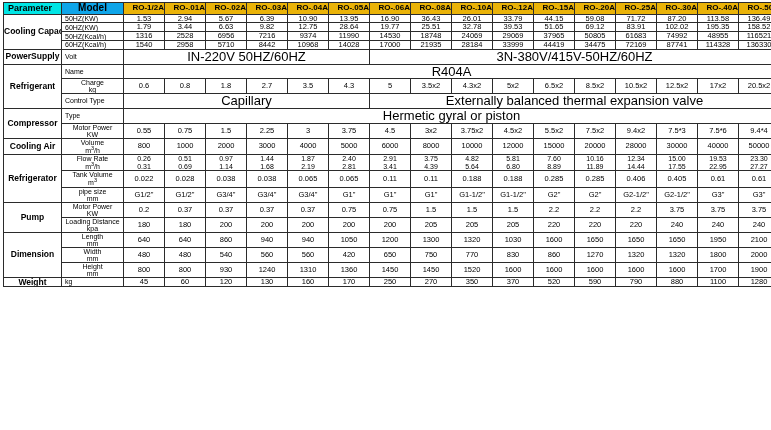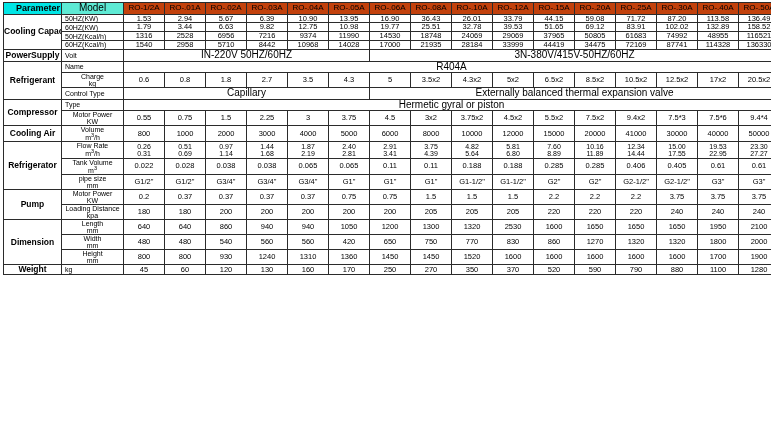--- a/index.html
+++ b/index.html
@@ -26,47 +26,48 @@
     padding:0;
     line-height:1.05;
     overflow:hidden;
     white-space:nowrap;
   }
   .hdr-param{
     background:#00e5e5;
     font-weight:bold;
     font-size:9px;
     text-align:left;
-    padding-left:12px;
+    padding-left:4px;
   }
   .hdr-model{
-    background:#5eead4;
-    font-weight:normal;
+    background:#0ea5e9;
+    font-weight:bold;
     font-size:10px;
   }
   .hdr-col{
-    font-weight:normal;
+    font-weight:bold;
     font-size:8px;
-    background:#c2410c;
+    background:#eab308;
+    text-align:right;
   }
   .rowlabel{
     font-weight:bold;
     font-size:8.5px;
   }
   .sublabel{
     font-size:7px;
     text-align:left;
     padding-left:3px;
     line-height:1.05;
   }
   .sublabel.c{text-align:center;padding-left:0;}
   .two-line{line-height:1.0;}
   .val{font-size:7.5px;}
   .val.small{font-size:7px;}
-  .wide{font-size:10px;text-align:center;}
+  .wide{font-size:13px;text-align:center;}
   sup{font-size:5.5px;vertical-align:super;}
 </style>
 </head>
 <body>
 
 <div id="sheet">
   <table>
     <colgroup>
       <col style="width:58px">
       <col style="width:62px">
@@ -128,30 +129,30 @@
           <td class="val">113.58</td>
           <td class="val">136.49</td>
         </tr>
         <tr>
           <td class="sublabel">60HZ(KW)</td>
           <td class="val">1.79</td>
           <td class="val">3.44</td>
           <td class="val">6.63</td>
           <td class="val">9.82</td>
           <td class="val">12.75</td>
-          <td class="val">10.98</td>
+          <td class="val">28.64</td>
           <td class="val">19.77</td>
           <td class="val">25.51</td>
           <td class="val">32.78</td>
           <td class="val">39.53</td>
           <td class="val">51.65</td>
           <td class="val">69.12</td>
           <td class="val">83.91</td>
           <td class="val">102.02</td>
-          <td class="val">132.89</td>
+          <td class="val">195.35</td>
           <td class="val">158.52</td>
         </tr>
         <tr>
           <td class="sublabel">50HZ(Kcal/h)</td>
           <td class="val">1316</td>
           <td class="val">2528</td>
           <td class="val">6956</td>
           <td class="val">7216</td>
           <td class="val">9374</td>
           <td class="val">11990</td>
@@ -252,21 +253,21 @@
           <td class="val">2000</td>
           <td class="val">3000</td>
           <td class="val">4000</td>
           <td class="val">5000</td>
           <td class="val">6000</td>
           <td class="val">8000</td>
           <td class="val">10000</td>
           <td class="val">12000</td>
           <td class="val">15000</td>
           <td class="val">20000</td>
-          <td class="val">41000</td>
+          <td class="val">28000</td>
           <td class="val">30000</td>
           <td class="val">40000</td>
           <td class="val">50000</td>
         </tr>
         <tr>
           <td class="rowlabel" rowspan="3">Refrigerator</td>
           <td class="sublabel two-line c">Flow Rate<br>m<sup>3</sup>/h</td>
           <td class="val small">0.26<br>0.31</td>
           <td class="val small">0.51<br>0.69</td>
           <td class="val small">0.97<br>1.14</td>
@@ -366,21 +367,21 @@
           <td class="sublabel two-line c">Length<br>mm</td>
           <td class="val">640</td>
           <td class="val">640</td>
           <td class="val">860</td>
           <td class="val">940</td>
           <td class="val">940</td>
           <td class="val">1050</td>
           <td class="val">1200</td>
           <td class="val">1300</td>
           <td class="val">1320</td>
-          <td class="val">2530</td>
+          <td class="val">1030</td>
           <td class="val">1600</td>
           <td class="val">1650</td>
           <td class="val">1650</td>
           <td class="val">1650</td>
           <td class="val">1950</td>
           <td class="val">2100</td>
         </tr>
         <tr>
           <td class="sublabel two-line c">Width<br>mm</td>
           <td class="val">480</td>

